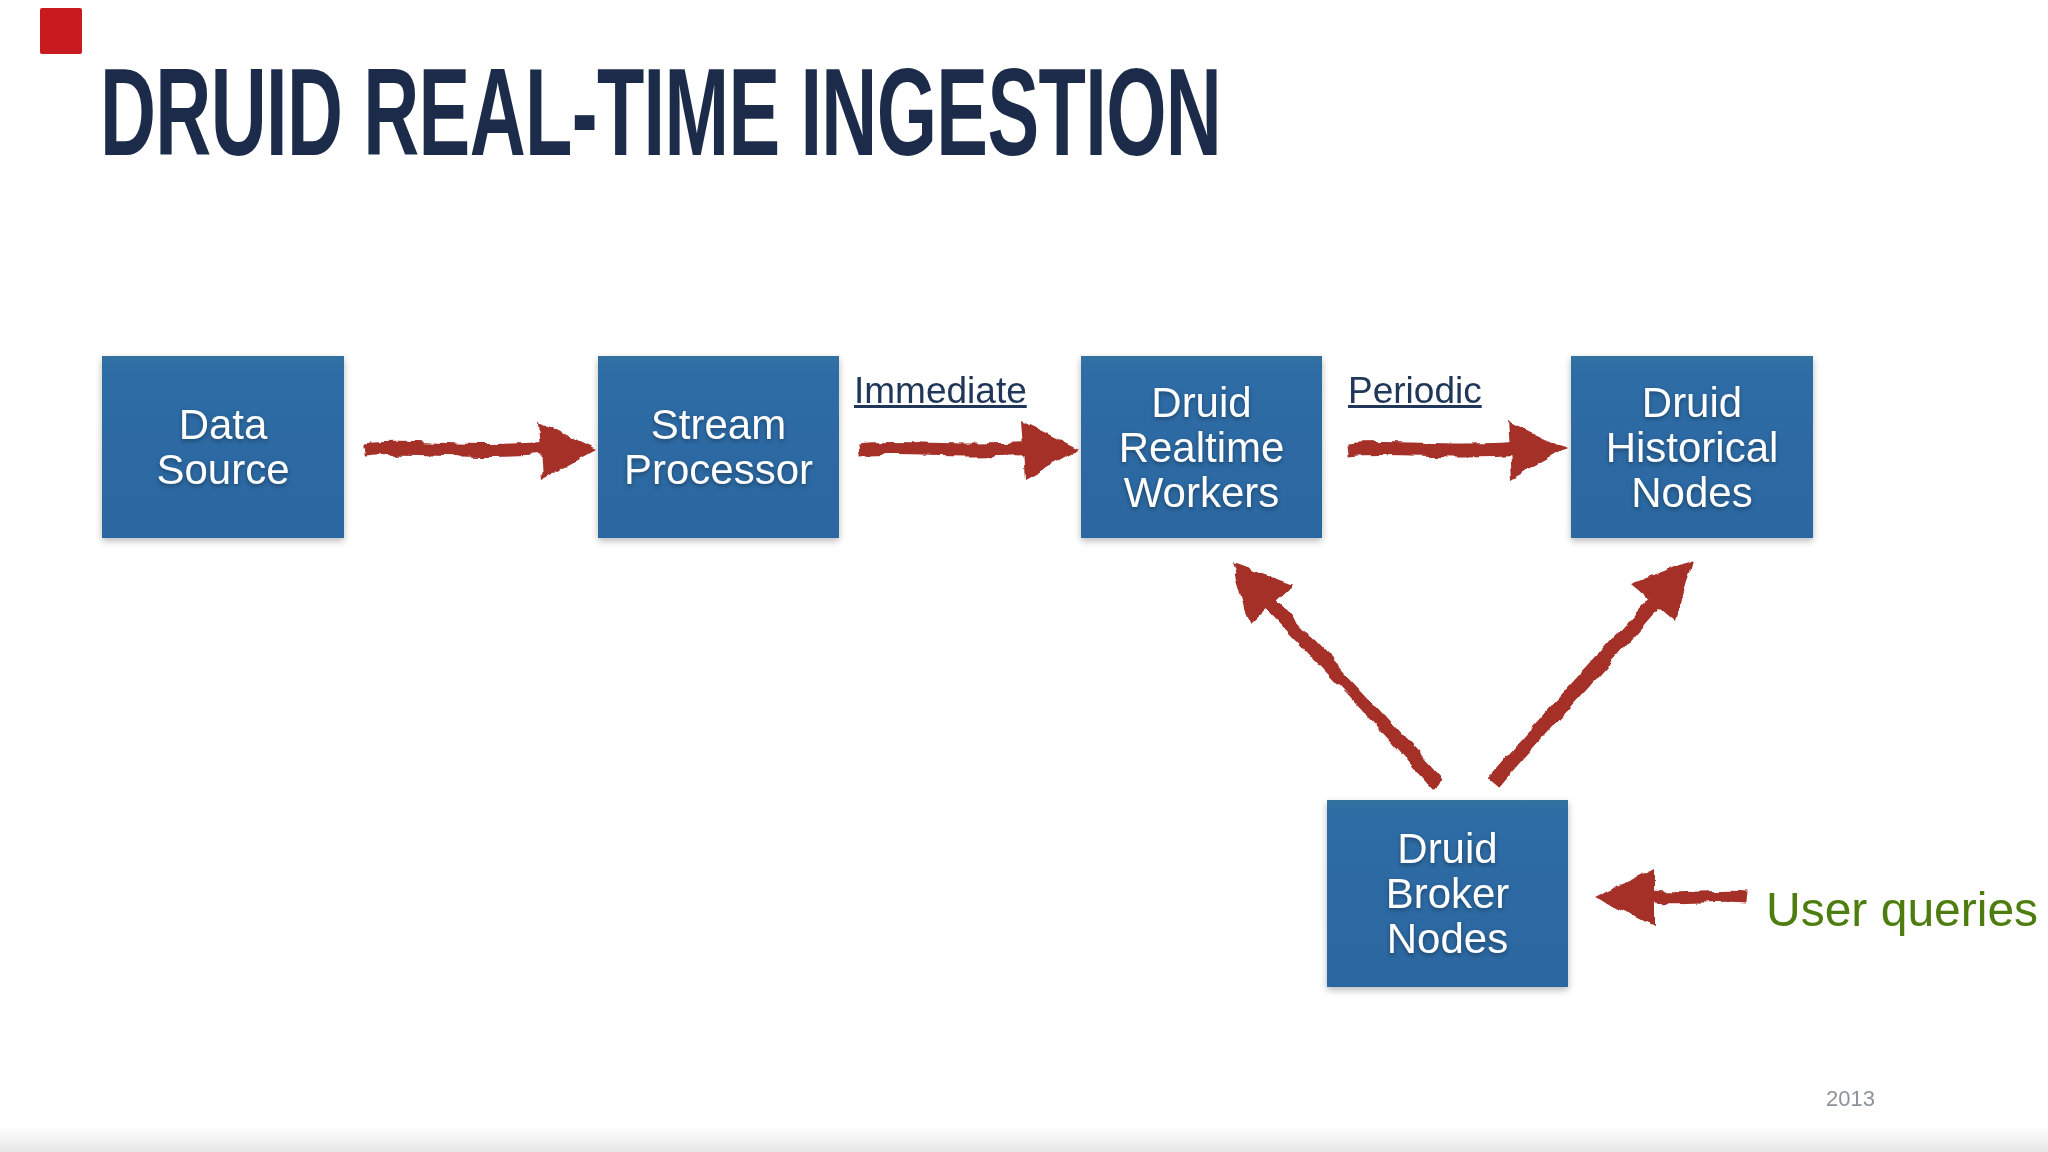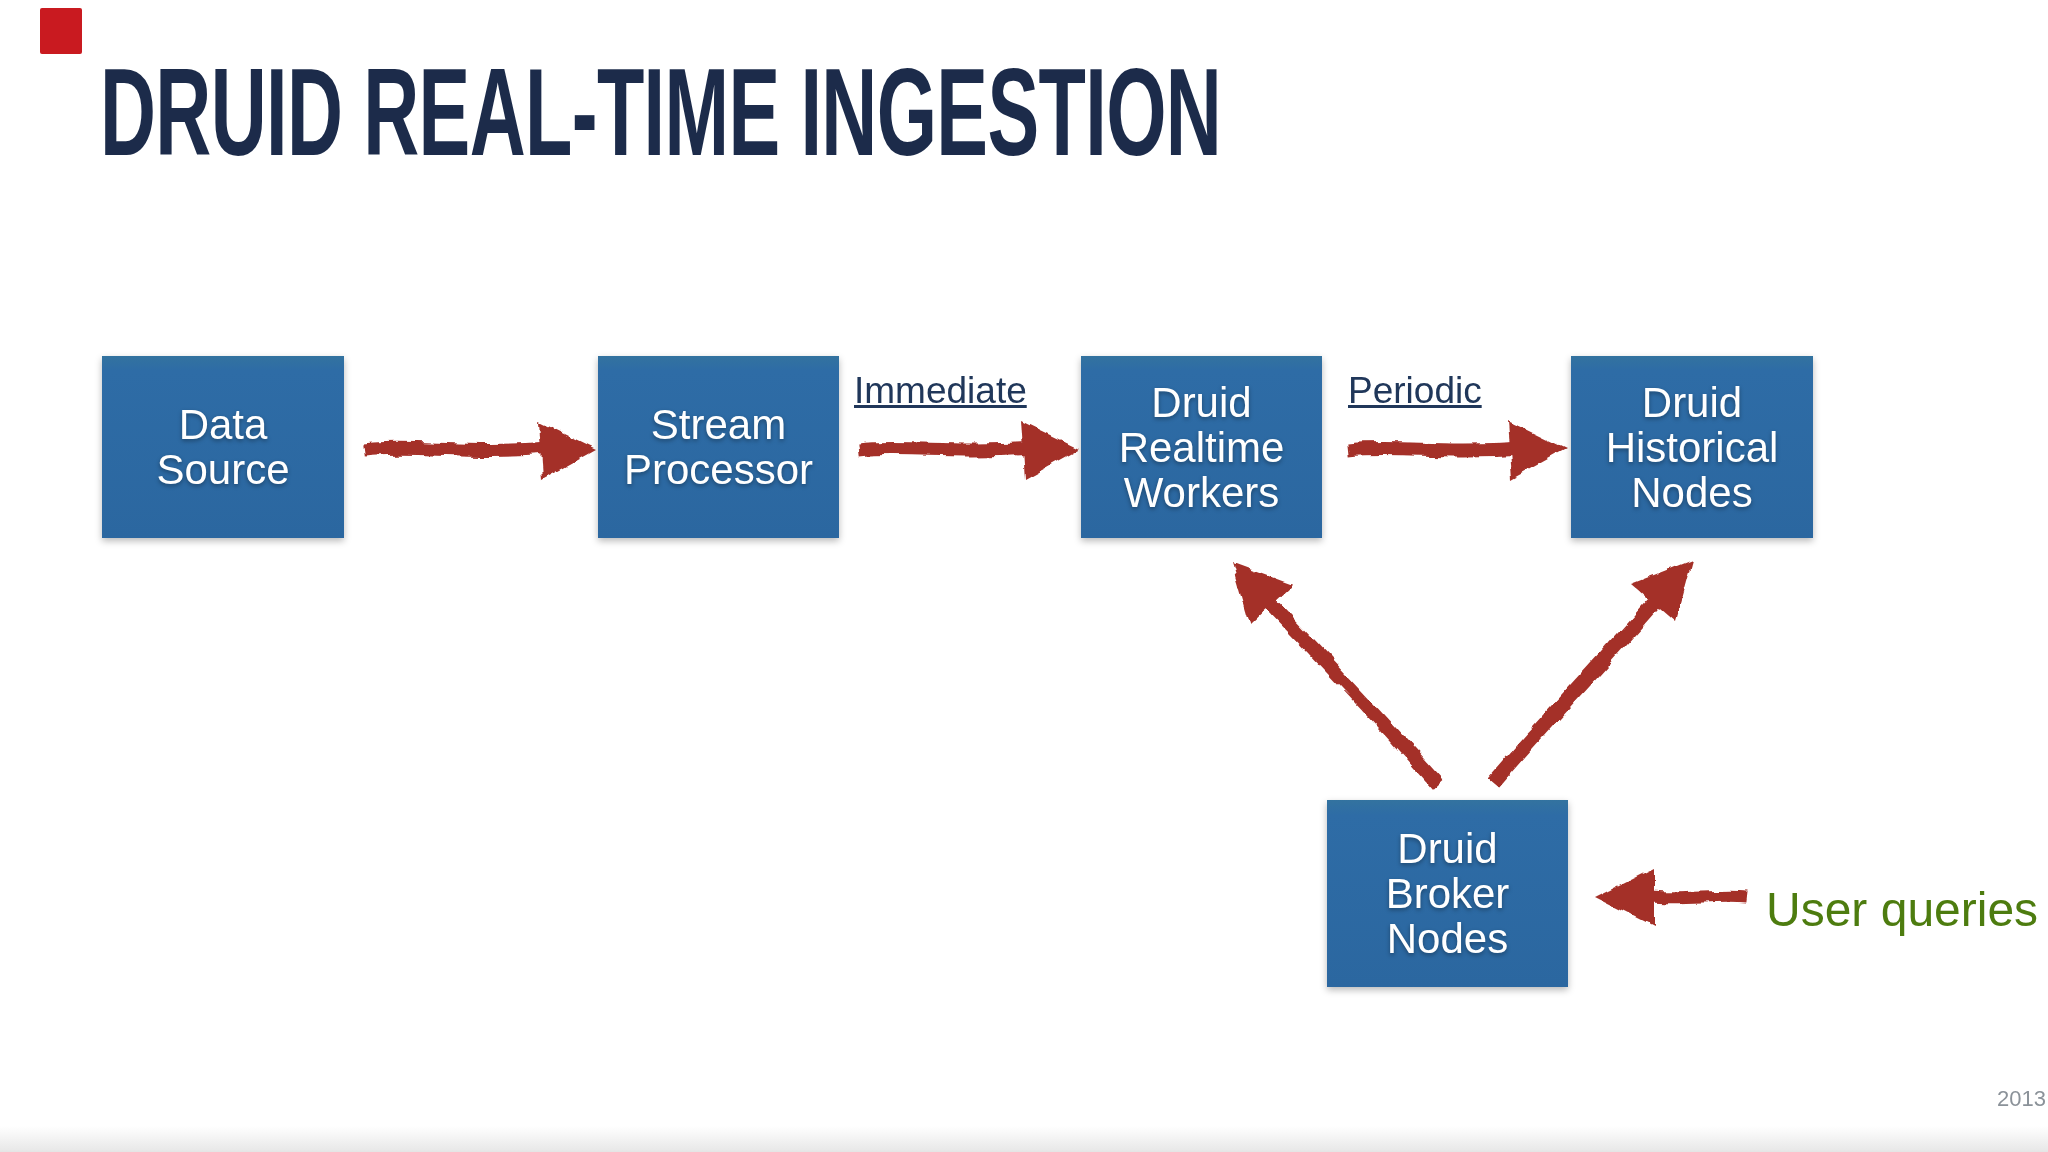--- a/index.html
+++ b/index.html
@@ -73,21 +73,21 @@
     position: absolute;
     left: 1766px;
     top: 866px;
     font-size: 48px;
     color: #4d7c0f;
     white-space: nowrap;
     margin-top: 16px;
   }
   .year-label {
     position: absolute;
-    left: 1997px;
+    left: 1826px;
     top: 1086px;
     font-size: 22px;
     color: #8b9299;
   }
   .arrow-layer {
     position: absolute;
     left: 0;
     top: 0;
     pointer-events: none;
   }

